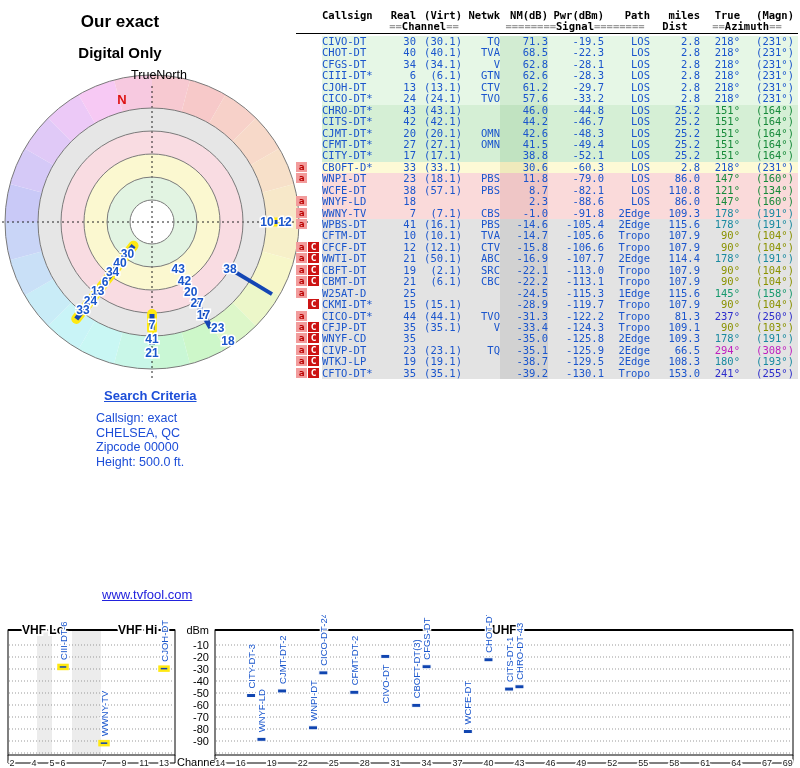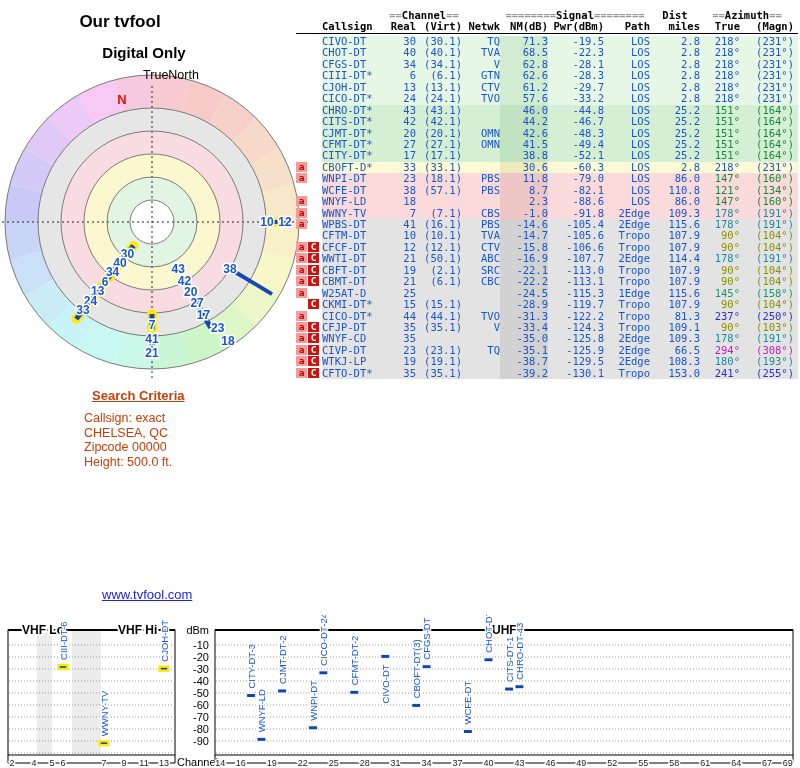--- a/index.html
+++ b/index.html
@@ -2,22 +2,22 @@
 <html><head>
 <meta charset="utf-8">
 <style>
   html,body{margin:0;padding:0;background:#fff;}
   #canvas{position:relative;width:800px;height:768px;background:#fff;overflow:hidden;
           font-family:"Liberation Sans",sans-serif;}
   
   .r-title1{position:absolute;left:0;top:12;width:240px;text-align:center;
             font-size:17px;font-weight:bold;color:#000;top:12px;}
   .r-title2{position:absolute;left:0;top:44px;width:240px;text-align:center;
-            font-size:15px;font-weight:bold;color:#000;margin-left:24px;}
-  .r-north{position:absolute;left:16px;top:68px;width:310px;text-align:center;
+            font-size:15px;font-weight:bold;color:#000;}
+  .r-north{position:absolute;left:4px;top:68px;width:310px;text-align:center;
            font-size:12.5px;color:#000;z-index:3;}
   #radar-svg{position:absolute;left:0;top:70px;}
   .radar-ch{font-family:"Liberation Sans",sans-serif;font-size:12px;font-weight:bold;
             fill:#1a56cc;stroke:#fff;stroke-width:3px;paint-order:stroke;}
   .radar-n{font-family:"Liberation Sans",sans-serif;font-size:13px;font-weight:bold;fill:#dd1111;}
   
   #table-wrap{position:absolute;left:296px;top:10px;width:502px;
               font-family:"DejaVu Sans Mono",monospace;font-size:10.5px;color:#000;}
   .t-row{display:flex;height:11.45px;line-height:11.45px;white-space:pre;}
   .h-row{display:flex;height:11px;line-height:11px;font-weight:bold;}
@@ -40,21 +40,21 @@
   .blue{color:#1a55cc;}
   .eq{color:#9a9a9a;}
   #t-header{border-bottom:1px solid #000;padding-bottom:1px;margin-bottom:2px;}
   .hg{text-align:center;}
   
   #legend{position:absolute;left:296px;top:378px;width:502px;height:13px;
           font-size:11px;color:#000;}
   #legend .warn-box{display:inline-block;vertical-align:middle;line-height:10px;}
   .leg-txt{margin-left:4px;margin-right:0;}
   
-  #search{position:absolute;left:80px;top:388px;width:140px;font-size:12.5px;color:#c2410c;}
+  #search{position:absolute;left:92px;top:388px;width:140px;font-size:12.5px;color:#1d4ed8;}
   #search .head{font-weight:bold;font-size:13px;text-decoration:underline;margin-left:12px;margin-bottom:8px;}
   #search .line{line-height:14.5px;margin-left:4px;}
   #search .dc{margin-top:24px;text-align:center;line-height:14.5px;}
   
   #site-link{position:absolute;left:102px;top:587px;font-size:13px;color:#2222dd;
              text-decoration:underline;cursor:pointer;}
   
   #chart-svg{position:absolute;left:0;top:615px;}
   .bandlab{font-family:"Liberation Sans",sans-serif;font-size:12px;font-weight:bold;fill:#000;
            stroke:#fff;stroke-width:4px;paint-order:stroke;}
@@ -62,21 +62,21 @@
   .tick{font-family:"Liberation Sans",sans-serif;font-size:9px;fill:#222;
         stroke:#fff;stroke-width:3px;paint-order:stroke;}
   .chlab{font-family:"Liberation Sans",sans-serif;font-size:9.5px;fill:#1a56cc;
          stroke:#fff;stroke-width:2.5px;paint-order:stroke;}
 </style>
 </head>
 <body>
 
 <div id="canvas">
 
-  <div class="r-title1">Our tvfool</div>
+  <div class="r-title1">Our exact</div>
   <div class="r-title2">Digital Only</div>
   <div class="r-north">TrueNorth</div>
   <svg id="radar-svg" width="310" height="312">
       <path d="M152,152 L152.0,5.0 A147,147 0 0 1 190.0,10.0 Z" fill="hsl(350,75%,88%)"></path>
       <path d="M152,152 L190.0,10.0 A147,147 0 0 1 225.5,24.7 Z" fill="hsl(0,75%,88%)"></path>
       <path d="M152,152 L225.5,24.7 A147,147 0 0 1 255.9,48.1 Z" fill="hsl(10,75%,88%)"></path>
       <path d="M152,152 L255.9,48.1 A147,147 0 0 1 279.3,78.5 Z" fill="hsl(20,75%,88%)"></path>
       <path d="M152,152 L279.3,78.5 A147,147 0 0 1 294.0,114.0 Z" fill="hsl(30,75%,88%)"></path>
       <path d="M152,152 L294.0,114.0 A147,147 0 0 1 299.0,152.0 Z" fill="hsl(40,75%,88%)"></path>
       <path d="M152,152 L299.0,152.0 A147,147 0 0 1 294.0,190.0 Z" fill="hsl(50,75%,88%)"></path>
@@ -141,39 +141,39 @@
       <text x="152.0" y="287.0" text-anchor="middle" class="radar-ch">21</text>
       <text x="230.0" y="202.9" text-anchor="middle" class="radar-ch">38</text>
       <text x="267.0" y="156.0" text-anchor="middle" class="radar-ch">10</text>
       <text x="285.0" y="156.0" text-anchor="middle" class="radar-ch">12</text>
       <text x="122" y="34" text-anchor="middle" class="radar-n">N</text>
     </svg>
 
   <div id="table-wrap">
     <div id="t-header">
         <div class="h-row">
-          <div style="width: 90px;"></div>
-          <div class="hg" style="width: 76px;"><span class="eq">==</span><span>Channel</span><span class="eq">==</span></div>
-          <div style="width: 38px;"></div>
-          <div class="hg" style="width: 150px;"><span class="eq">========</span><span>Signal</span><span class="eq">========</span></div>
-          <div class="hg" style="width: 50px;"><span>Dist</span></div>
-          <div class="hg" style="width: 94px;"><span class="eq">==</span><span>Azimuth</span><span class="eq">==</span></div>
-        </div>
-        <div class="h-row">
           <div style="width: 26px;"></div>
           <div class="c-cs">Callsign</div>
           <div class="c-re">Real</div>
           <div class="c-vi">(Virt)</div>
           <div class="c-nw">Netwk</div>
           <div class="c-nm">NM(dB)</div>
           <div class="c-pw">Pwr(dBm)</div>
           <div class="c-pa">Path</div>
           <div class="c-mi">miles</div>
           <div class="c-tr">True</div>
           <div class="c-mg">(Magn)</div>
+        </div>
+        <div class="h-row">
+          <div style="width: 90px;"></div>
+          <div class="hg" style="width: 76px;"><span class="eq">==</span><span>Channel</span><span class="eq">==</span></div>
+          <div style="width: 38px;"></div>
+          <div class="hg" style="width: 150px;"><span class="eq">========</span><span>Signal</span><span class="eq">========</span></div>
+          <div class="hg" style="width: 50px;"><span>Dist</span></div>
+          <div class="hg" style="width: 94px;"><span class="eq">==</span><span>Azimuth</span><span class="eq">==</span></div>
         </div>
       </div>
     <div id="t-body">
         <div class="t-row"><div class="t-gutter"><span class="warn-box"></span><span class="warn-box"></span></div><div class="t-area" style="background: rgb(230, 247, 230);"><div class="c-cs blue">CIVO-DT</div><div class="c-re blue">30</div><div class="c-vi blue">(30.1)</div><div class="c-nw blue">TQ</div><div class="c-nm blue" style="background: rgb(210, 236, 210);">71.3</div><div class="c-pw blue">-19.5</div><div class="c-pa blue">LOS</div><div class="c-mi blue">2.8</div><div class="c-tr blue" style="color: rgb(26, 85, 204);">218°</div><div class="c-mg blue" style="color: rgb(26, 85, 204);">(231°)</div></div></div>
         <div class="t-row"><div class="t-gutter"><span class="warn-box"></span><span class="warn-box"></span></div><div class="t-area" style="background: rgb(230, 247, 230);"><div class="c-cs blue">CHOT-DT</div><div class="c-re blue">40</div><div class="c-vi blue">(40.1)</div><div class="c-nw blue">TVA</div><div class="c-nm blue" style="background: rgb(210, 236, 210);">68.5</div><div class="c-pw blue">-22.3</div><div class="c-pa blue">LOS</div><div class="c-mi blue">2.8</div><div class="c-tr blue" style="color: rgb(26, 85, 204);">218°</div><div class="c-mg blue" style="color: rgb(26, 85, 204);">(231°)</div></div></div>
         <div class="t-row"><div class="t-gutter"><span class="warn-box"></span><span class="warn-box"></span></div><div class="t-area" style="background: rgb(230, 247, 230);"><div class="c-cs blue">CFGS-DT</div><div class="c-re blue">34</div><div class="c-vi blue">(34.1)</div><div class="c-nw blue">V</div><div class="c-nm blue" style="background: rgb(210, 236, 210);">62.8</div><div class="c-pw blue">-28.1</div><div class="c-pa blue">LOS</div><div class="c-mi blue">2.8</div><div class="c-tr blue" style="color: rgb(26, 85, 204);">218°</div><div class="c-mg blue" style="color: rgb(26, 85, 204);">(231°)</div></div></div>
         <div class="t-row"><div class="t-gutter"><span class="warn-box"></span><span class="warn-box"></span></div><div class="t-area" style="background: rgb(230, 247, 230);"><div class="c-cs blue">CIII-DT*</div><div class="c-re blue">6</div><div class="c-vi blue">(6.1)</div><div class="c-nw blue">GTN</div><div class="c-nm blue" style="background: rgb(210, 236, 210);">62.6</div><div class="c-pw blue">-28.3</div><div class="c-pa blue">LOS</div><div class="c-mi blue">2.8</div><div class="c-tr blue" style="color: rgb(26, 85, 204);">218°</div><div class="c-mg blue" style="color: rgb(26, 85, 204);">(231°)</div></div></div>
         <div class="t-row"><div class="t-gutter"><span class="warn-box"></span><span class="warn-box"></span></div><div class="t-area" style="background: rgb(230, 247, 230);"><div class="c-cs blue">CJOH-DT</div><div class="c-re blue">13</div><div class="c-vi blue">(13.1)</div><div class="c-nw blue">CTV</div><div class="c-nm blue" style="background: rgb(210, 236, 210);">61.2</div><div class="c-pw blue">-29.7</div><div class="c-pa blue">LOS</div><div class="c-mi blue">2.8</div><div class="c-tr blue" style="color: rgb(26, 85, 204);">218°</div><div class="c-mg blue" style="color: rgb(26, 85, 204);">(231°)</div></div></div>
         <div class="t-row"><div class="t-gutter"><span class="warn-box"></span><span class="warn-box"></span></div><div class="t-area" style="background: rgb(230, 247, 230);"><div class="c-cs blue">CICO-DT*</div><div class="c-re blue">24</div><div class="c-vi blue">(24.1)</div><div class="c-nw blue">TVO</div><div class="c-nm blue" style="background: rgb(210, 236, 210);">57.6</div><div class="c-pw blue">-33.2</div><div class="c-pa blue">LOS</div><div class="c-mi blue">2.8</div><div class="c-tr blue" style="color: rgb(26, 85, 204);">218°</div><div class="c-mg blue" style="color: rgb(26, 85, 204);">(231°)</div></div></div>
         <div class="t-row"><div class="t-gutter"><span class="warn-box"></span><span class="warn-box"></span></div><div class="t-area" style="background: rgb(213, 239, 213);"><div class="c-cs blue">CHRO-DT*</div><div class="c-re blue">43</div><div class="c-vi blue">(43.1)</div><div class="c-nw blue"></div><div class="c-nm blue" style="background: rgb(193, 227, 193);">46.0</div><div class="c-pw blue">-44.8</div><div class="c-pa blue">LOS</div><div class="c-mi blue">25.2</div><div class="c-tr blue" style="color: rgb(23, 138, 58);">151°</div><div class="c-mg blue" style="color: rgb(23, 138, 58);">(164°)</div></div></div>

